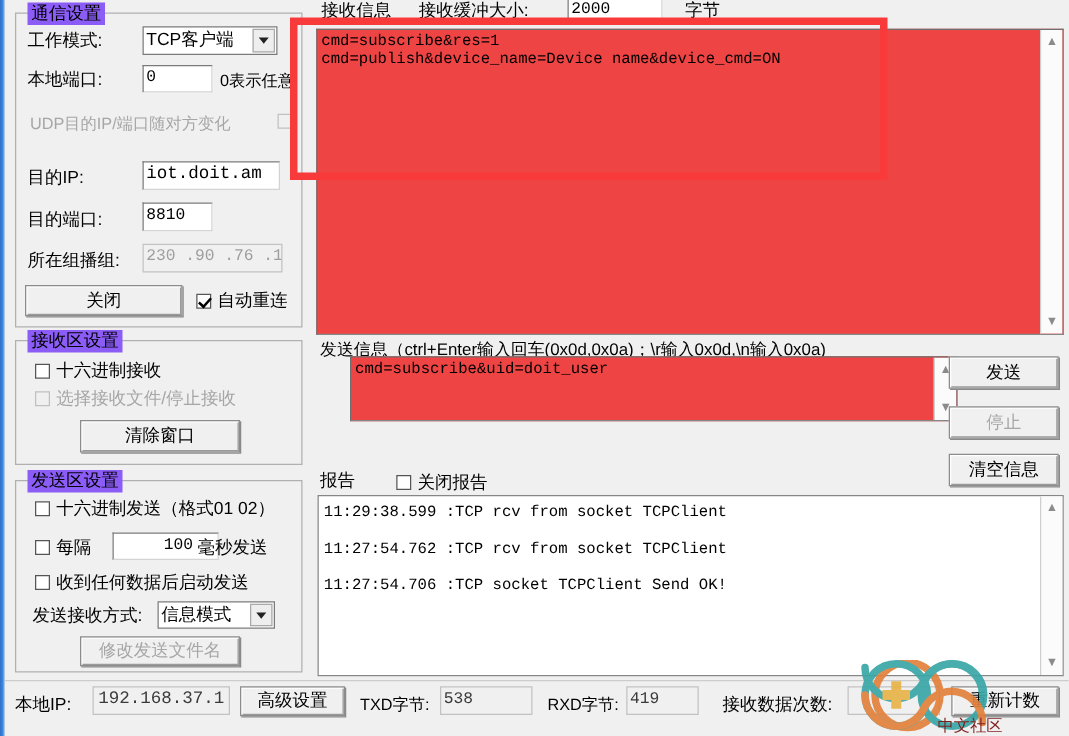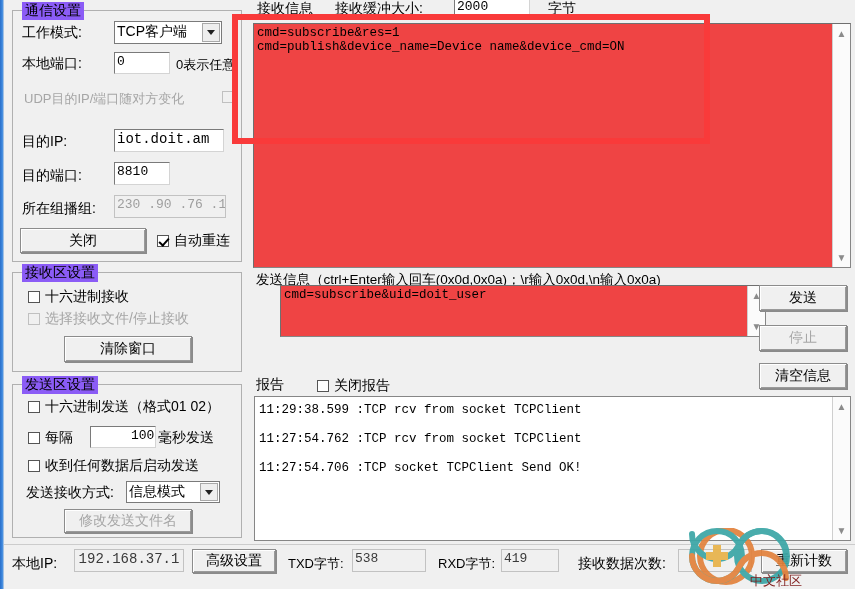--- a/index.html
+++ b/index.html
@@ -252,21 +252,21 @@
 
   <div class="chk" style="left:24px;top:398px;">
     <span class="box"></span>
     <span>十六进制发送（格式01 02）</span>
   </div>
 
   <div class="chk" style="left:24px;top:429px;">
     <span class="box"></span>
     <span>每隔</span>
   </div>
-  <div class="tf" style="left:86px;top:426px;width:66px;height:22px;padding-left:40px;">100</div>
+  <div class="tf" style="left:86px;top:426px;width:85px;height:22px;padding-left:40px;">100</div>
   <div class="lbl" style="left:154px;top:429px;">毫秒发送</div>
 
   <div class="chk" style="left:24px;top:457px;">
     <span class="box"></span>
     <span>收到任何数据后启动发送</span>
   </div>
 
   <div class="lbl" style="left:22px;top:484px;">发送接收方式:</div>
   <div class="combo" style="left:122px;top:481px;width:94px;height:22px;">
     <span>信息模式</span>

